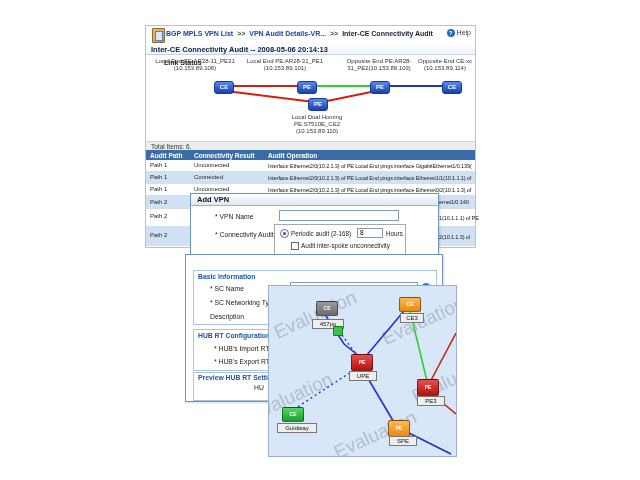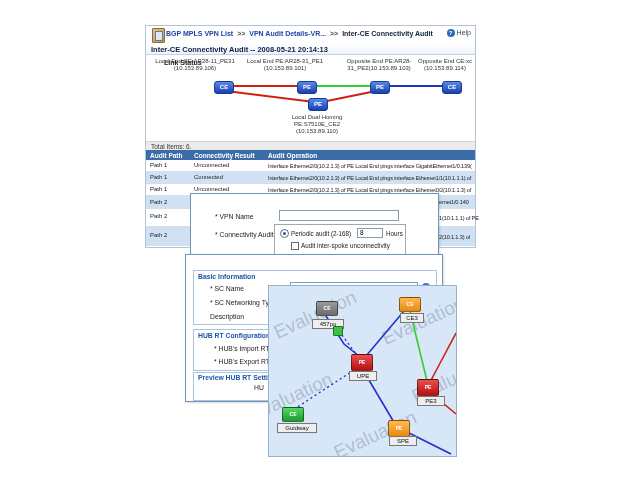--- a/index.html
+++ b/index.html
@@ -79,21 +79,21 @@
       <span class="crumb-sep">&gt;&gt;</span>
       <span class="crumb-link">VPN Audit Details-VR...</span>
       <span class="crumb-sep">&gt;&gt;</span>
       <span class="crumb-cur">Inter-CE Connectivity Audit</span>
     </span>
     <span id="helpbox" class="abs">
       <span class="help-icon">?</span><span>Help</span>
     </span>
   </div>
 
-  <div id="titlebar" class="abs">Inter-CE Connectivity Audit -- 2008-05-21 20:14:13</div>
+  <div id="titlebar" class="abs">Inter-CE Connectivity Audit -- 2008-05-06 20:14:13</div>
 
   <div id="linkpanel" class="abs">
     <span class="abs lk-label">Link Status</span>
     <div class="abs node-lbl" style="left:8px;top:3px;width:82px;">
       <span>Local End CE:AR28-11_PE31</span><br><span>(10.153.89.106)</span>
     </div>
     <div class="abs node-lbl" style="left:98px;top:3px;width:82px;">
       <span>Local End PE:AR28-31_PE1</span><br><span>(10.153.89.101)</span>
     </div>
     <div class="abs node-lbl" style="left:190px;top:3px;width:86px;">
@@ -150,20 +150,21 @@
     <span class="td" style="left:4px;top:4px;">Path 2</span>
     <span class="td td-op" style="left:293px;top:6px;">1(10.1.1.1) of PE</span>
   </div>
   <div class="abs trow" style="top:201px;height:18px;background:#cfe1f3;">
     <span class="td" style="left:4px;top:5px;">Path 2</span>
     <span class="td td-op" style="left:293px;top:7px;">2(10.1.1.3) of</span>
   </div>
 </div>
 
 <div id="addvpn" class="abs dlg">
+  <div class="dlg-title">Add VPN</div>
   <span class="abs flabel" style="left:24px;top:19px;">* VPN Name</span>
   <input class="tinput" style="left: 88px; top: 16px; width: 120px; height: 11px;" value="">
   <span class="abs flabel" style="left:24px;top:37px;">* Connectivity Audit</span>
   <div class="gbox" style="left:83px;top:30px;width:130px;height:31px;"></div>
   <span class="radio" style="left:89px;top:35px;"></span>
   <span class="abs flabel" style="left:100px;top:36px;font-size:6.3px;">Periodic audit (2-168)</span>
   <input class="tinput" style="left: 166px; top: 33.5px; width: 26px; height: 10px;" value="8">
   <span class="abs flabel" style="left:195px;top:36px;font-size:6.3px;">Hours</span>
   <span class="chk" style="left:100px;top:48px;"></span>
   <span class="abs flabel" style="left:110px;top:48px;font-size:6.3px;">Audit inter-spoke unconnectivity</span>

